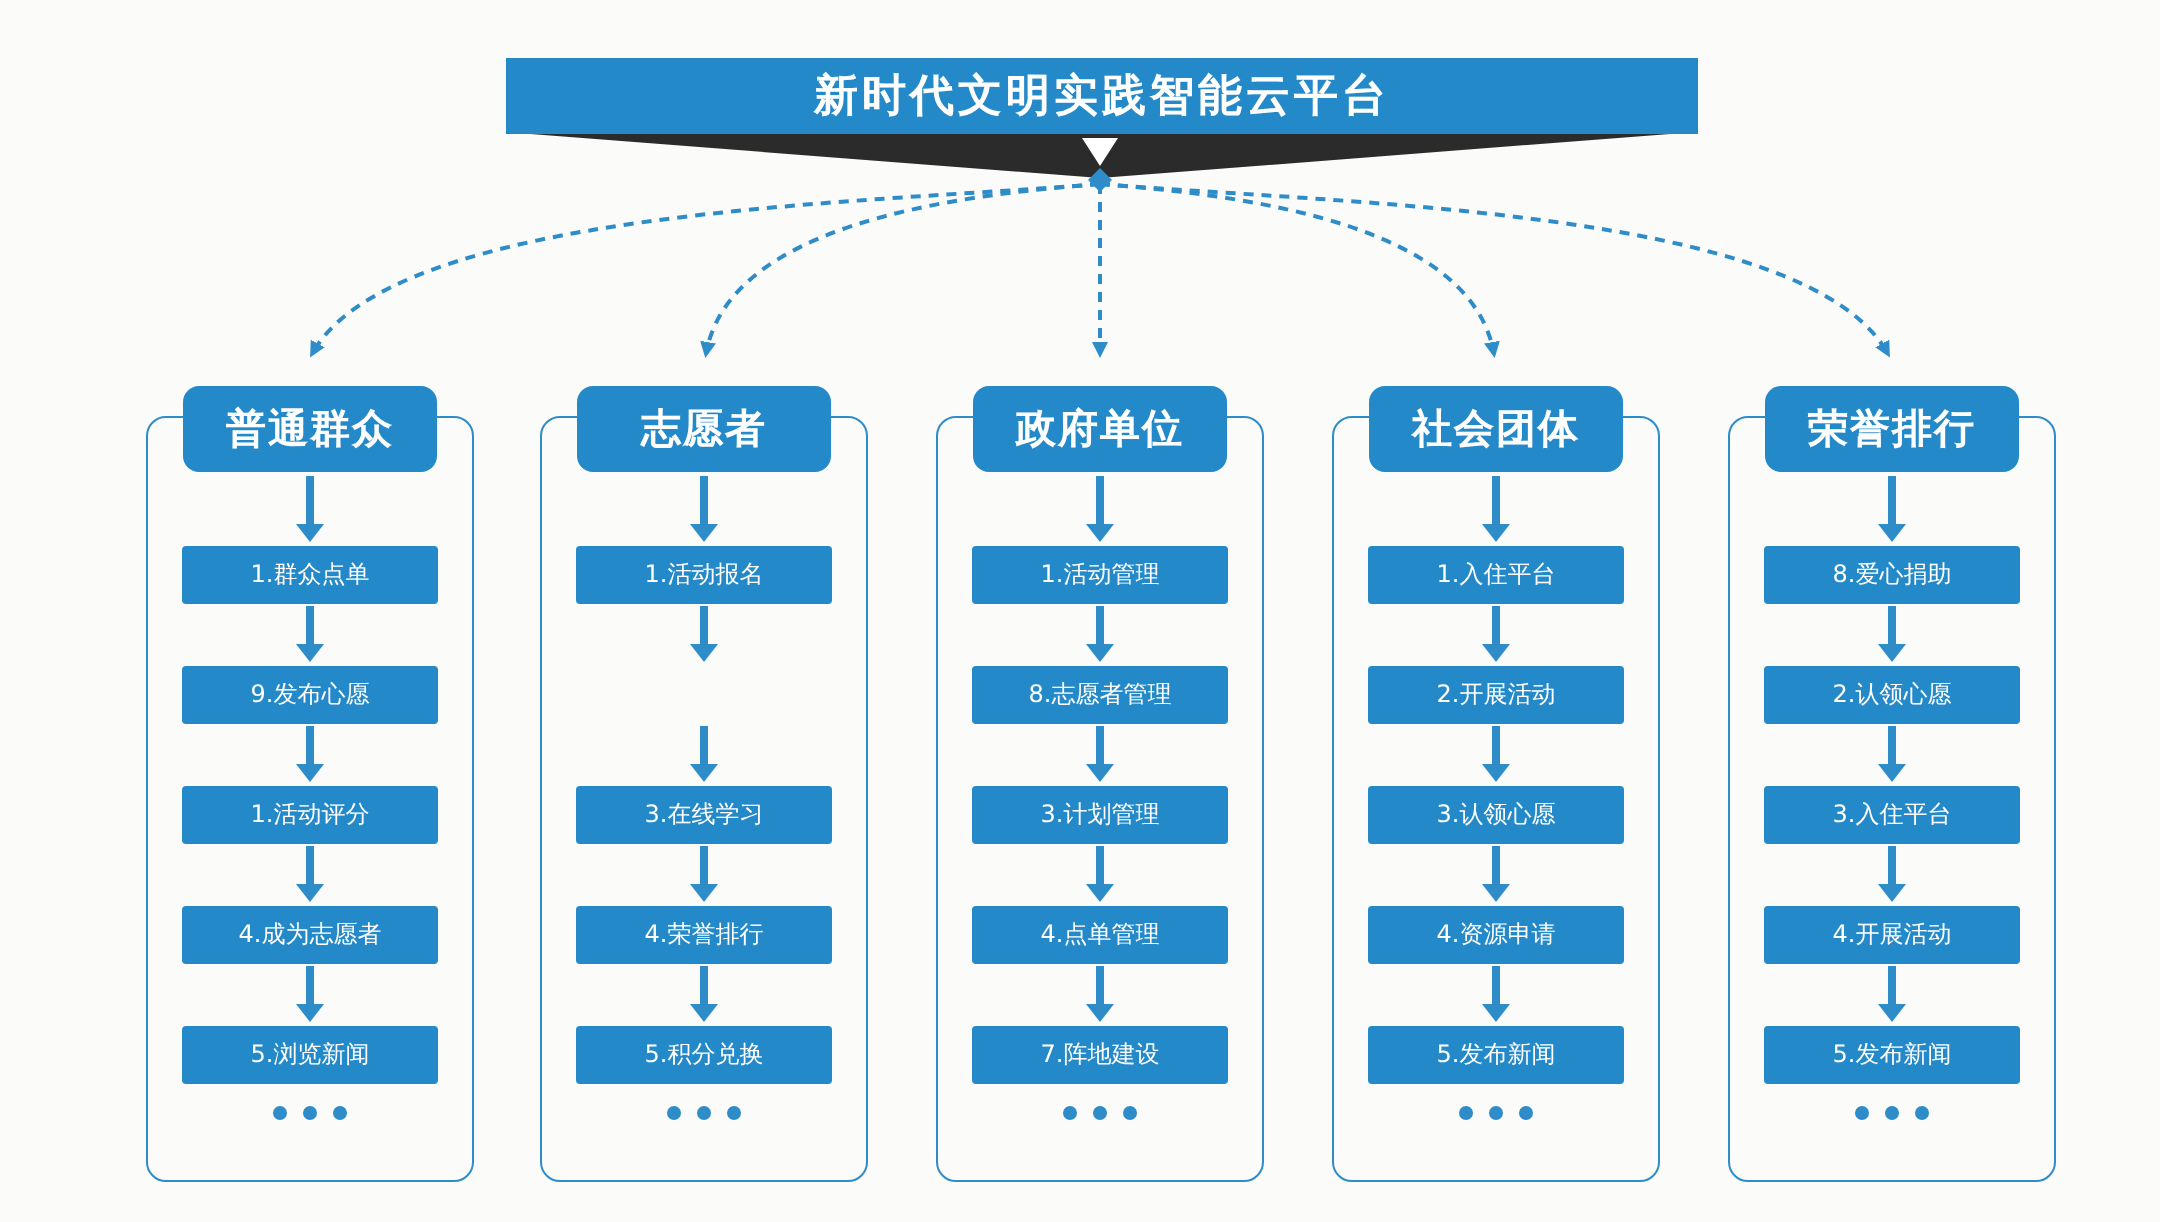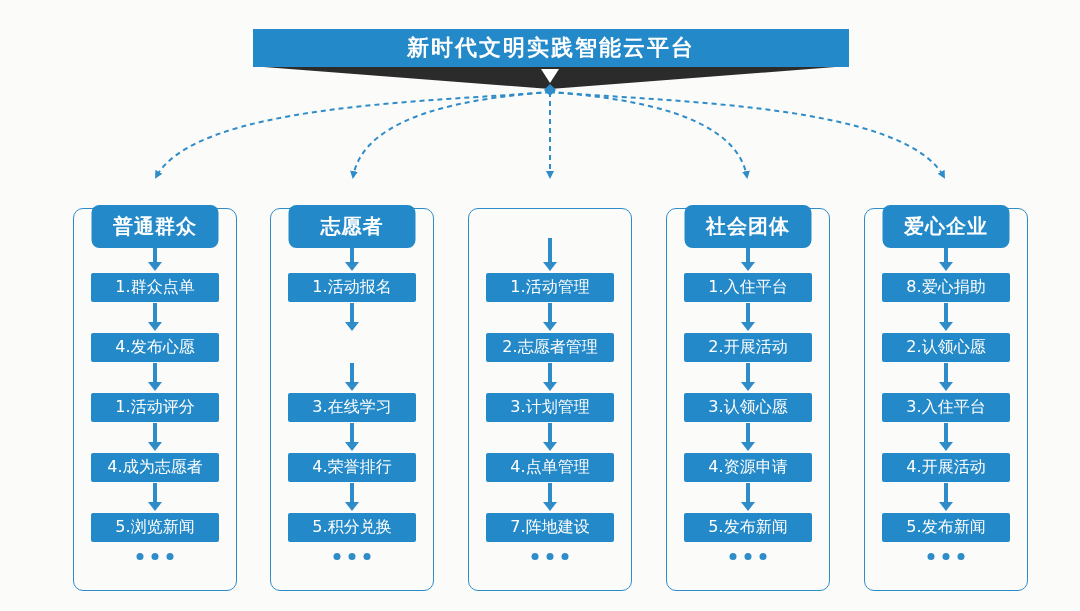--- a/index.html
+++ b/index.html
@@ -32,35 +32,35 @@
   .col{
     position:absolute;top:193px;width:164px;height:398px;
   }
   .col-frame{
     position:absolute;left:0;right:0;top:15px;bottom:0;
     border:1.5px solid var(--blue-line);
     border-radius:10px;
     background:transparent;
   }
   .col-header{
-    position:absolute;left:50%;top:12px;transform:translateX(-50%);
+    position:absolute;left:50%;top:0;transform:translateX(-50%);
     width:127px;height:43px;border-radius:8px;
     background:var(--blue);
     display:flex;align-items:center;justify-content:center;
     z-index:2;
   }
   .col-header span{color:#fff;font-size:20px;font-weight:bold;letter-spacing:1px;}
   .item{
     position:absolute;left:50%;transform:translateX(-50%);
     width:128px;height:29px;border-radius:2px;
     background:var(--blue);
     display:flex;align-items:center;justify-content:center;
     z-index:2;
   }
-  .item span{color:#fff;font-size:16px;white-space:nowrap;}
+  .item span{color:#fff;font-size:12px;white-space:nowrap;}
   .i1{top:80px}.i2{top:140px}.i3{top:200px}.i4{top:260px}.i5{top:320px}
   
   .arrow{
     position:absolute;left:50%;transform:translateX(-50%);
     width:14px;display:flex;flex-direction:column;align-items:center;z-index:1;
   }
   .arrow i{display:block;}
   .arrow .shaft{width:4px;flex:1;background:var(--blue-line);}
   .arrow .head{
     width:0;height:0;
@@ -118,21 +118,21 @@
       <i class="head"></i>
     </div>
   <div class="item i1">
       <span>1.群众点单</span>
     </div>
   <div class="arrow a1">
       <i class="shaft"></i>
       <i class="head"></i>
     </div>
   <div class="item i2">
-      <span>4.发布心愿</span>
+      <span>9.发布心愿</span>
     </div>
   <div class="arrow a2">
       <i class="shaft"></i>
       <i class="head"></i>
     </div>
   <div class="item i3">
       <span>1.活动评分</span>
     </div>
   <div class="arrow a3">
       <i class="shaft"></i>
@@ -194,33 +194,36 @@
     </div>
   <div class="dots">
       <i></i>
       <i></i>
       <i></i>
     </div>
 </div>
 
 <div class="col" style="left:468px">
   <div class="col-frame"></div>
+  <div class="col-header">
+      <span>政府单位</span>
+    </div>
   <div class="arrow a0">
       <i class="shaft"></i>
       <i class="head"></i>
     </div>
   <div class="item i1">
       <span>1.活动管理</span>
     </div>
   <div class="arrow a1">
       <i class="shaft"></i>
       <i class="head"></i>
     </div>
   <div class="item i2">
-      <span>2.志愿者管理</span>
+      <span>8.志愿者管理</span>
     </div>
   <div class="arrow a2">
       <i class="shaft"></i>
       <i class="head"></i>
     </div>
   <div class="item i3">
       <span>3.计划管理</span>
     </div>
   <div class="arrow a3">
       <i class="shaft"></i>
@@ -286,21 +289,21 @@
   <div class="dots">
       <i></i>
       <i></i>
       <i></i>
     </div>
 </div>
 
 <div class="col" style="left:864px">
   <div class="col-frame"></div>
   <div class="col-header">
-      <span>爱心企业</span>
+      <span>荣誉排行</span>
     </div>
   <div class="arrow a0">
       <i class="shaft"></i>
       <i class="head"></i>
     </div>
   <div class="item i1">
       <span>8.爱心捐助</span>
     </div>
   <div class="arrow a1">
       <i class="shaft"></i>

